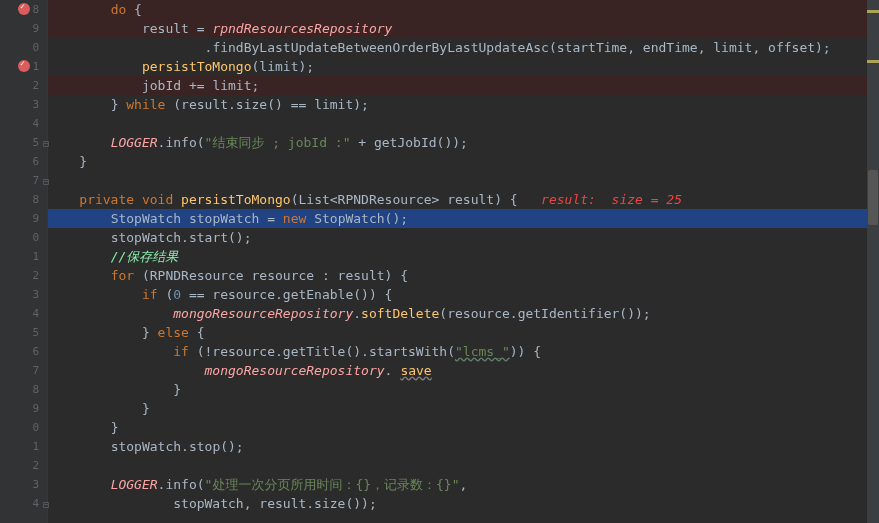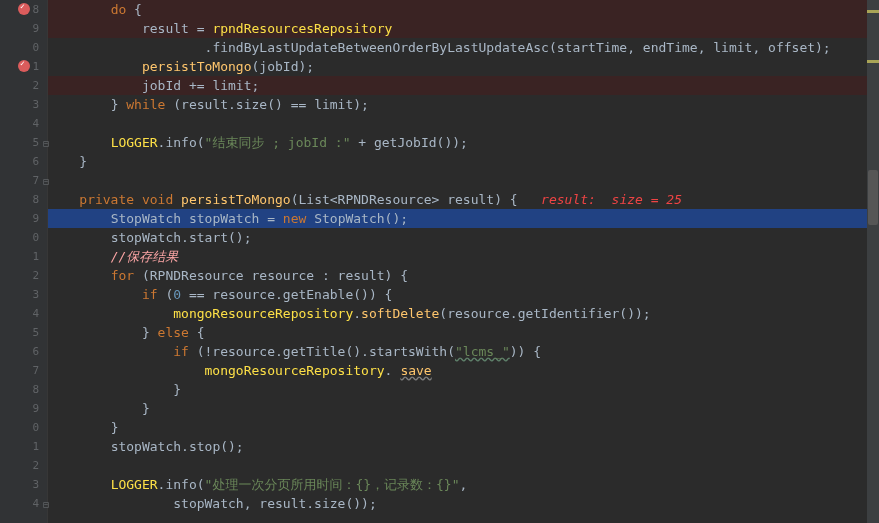--- a/index.html
+++ b/index.html
@@ -73,22 +73,22 @@
     }
     .line.bp-line {
       background: #3a2323;
     }
     .line.current {
       background: #214283;
     }
     .kw { color: #cc7832; }
     .str { color: #6a8759; }
     .fn { color: #ffc66d; }
-    .field { color: #fde047; }
-    .com { color: #fca5a5; font-style: italic; }
+    .field { color: #fca5a5; font-style: italic; }
+    .com { color: #86efac; font-style: italic; }
     .hint { color: #ef4444; font-style: italic; }
     .num { color: #6897bb; }
     .typo { text-decoration: underline wavy #5f826b; }
     .warn { text-decoration: underline wavy #808080; margin-left: 8px; }
     .scrollbar {
       position: absolute;
       right: 0;
       top: 0;
       width: 12px;
       height: 100%;
@@ -201,21 +201,21 @@
     <div class="gutter-line">
         <span>4</span>
         <span class="fold-icon">⊟</span>
       </div>
   </div>
 
   <div class="code-area">
     <div class="line bp-line"><span>        </span><span class="kw">do</span><span> {</span></div>
     <div class="line bp-line"><span>            </span><span>result</span><span> = </span><span class="field">rpndResourcesRepository</span></div>
     <div class="line"><span>                    </span><span>.</span><span>findByLastUpdateBetweenOrderByLastUpdateAsc</span><span>(startTime, endTime, limit, offset);</span></div>
-    <div class="line"><span>            </span><span class="fn">persistToMongo</span><span>(jobId);</span></div>
+    <div class="line"><span>            </span><span class="fn">persistToMongo</span><span>(limit);</span></div>
     <div class="line bp-line"><span>            </span><span>jobId</span><span> += </span><span>limit</span><span>;</span></div>
     <div class="line"><span>        </span><span>} </span><span class="kw">while</span><span> (result.size() == limit);</span></div>
     <div class="line"><span></span></div>
     <div class="line"><span>        </span><span class="field">LOGGER</span><span>.</span><span>info</span><span>(</span><span class="str">"结束同步 ; jobId :"</span><span> + getJobId());</span></div>
     <div class="line"><span>    </span><span>}</span></div>
     <div class="line"><span></span></div>
     <div class="line"><span>    </span><span class="kw">private</span><span> </span><span class="kw">void</span><span> </span><span class="fn">persistToMongo</span><span>(List&lt;RPNDResource&gt; result) {</span><span class="hint">   result:  size = 25</span></div>
     <div class="line current"><span>        </span><span>StopWatch</span><span> </span><span>stopWatch</span><span> = </span><span class="kw">new</span><span> </span><span>StopWatch</span><span>();</span></div>
     <div class="line"><span>        </span><span>stopWatch</span><span>.</span><span>start</span><span>();</span></div>
     <div class="line"><span>        </span><span class="com">//保存结果</span></div>

